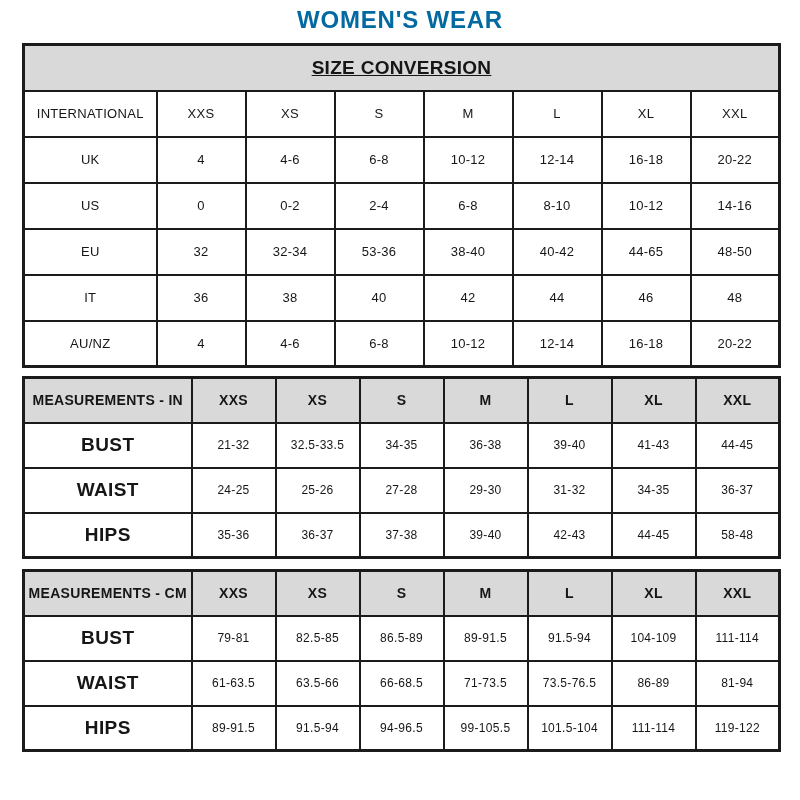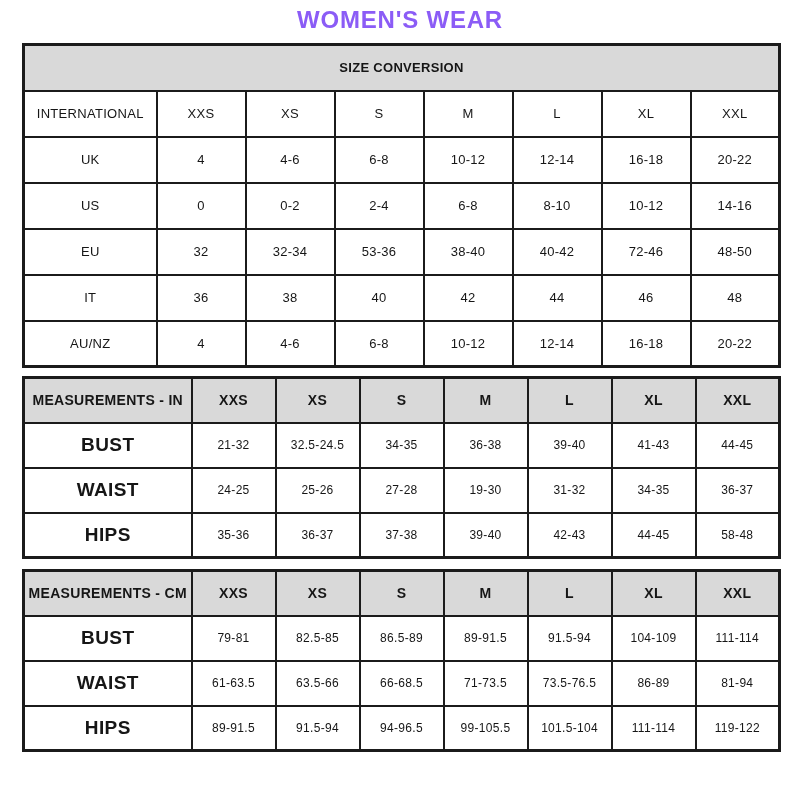--- a/index.html
+++ b/index.html
@@ -13,21 +13,21 @@
   }
   .page { padding: 6px 22px 0 22px; }
 
   .title {
     margin: 0 0 9px 0;
     text-align: center;
     font-size: 24px;
     font-weight: 700;
     letter-spacing: 0.8px;
     line-height: 28px;
-    color: #8b5cf6;
+    color: #0369a1;
   }
 
   table.tbl {
     width: 756px;
     border-collapse: collapse;
     table-layout: fixed;
     border: 3px solid #1b1b1b;
   }
   .tbl td {
     border: 2px solid #1b1b1b;
@@ -37,21 +37,21 @@
     letter-spacing: 0.3px;
     overflow: hidden;
     white-space: nowrap;
   }
   .gray { background: #d9d9d9; }
 
   
   .t1 { margin-bottom: 8px; }
   .t1 tr { height: 46px; }
   .t1 td { font-size: 13px; font-weight: 400; }
-  .t1 td.span-header { font-size: 13px; font-weight: 700; }
+  .t1 td.span-header { font-size: 19px; font-weight: 700; text-decoration: underline; }
   .t1 col.c-label { width: 133px; }
   .t1 col.c-size  { width: 89px; }
 
   
   .t2 { margin-bottom: 10px; padding-left: 40px; }
   .t2 tr, .t3 tr { height: 45px; }
   .t2 td, .t3 td { font-size: 12px; font-weight: 400; }
   .t2 td.col-header, .t3 td.col-header { font-size: 14px; font-weight: 700; }
   .t2 td.row-label, .t3 td.row-label { font-size: 19px; font-weight: 700; letter-spacing: 0.4px; }
   .t2 col.c-label, .t3 col.c-label { width: 168px; }
@@ -111,21 +111,21 @@
           <td class="cell-value">10-12</td>
           <td class="cell-value">14-16</td>
         </tr>
         <tr>
           <td class="row-label">EU</td>
           <td class="cell-value">32</td>
           <td class="cell-value">32-34</td>
           <td class="cell-value">53-36</td>
           <td class="cell-value">38-40</td>
           <td class="cell-value">40-42</td>
-          <td class="cell-value">72-46</td>
+          <td class="cell-value">44-65</td>
           <td class="cell-value">48-50</td>
         </tr>
         <tr>
           <td class="row-label">IT</td>
           <td class="cell-value">36</td>
           <td class="cell-value">38</td>
           <td class="cell-value">40</td>
           <td class="cell-value">42</td>
           <td class="cell-value">44</td>
           <td class="cell-value">46</td>
@@ -164,33 +164,33 @@
         <td class="gray col-header">M</td>
         <td class="gray col-header">L</td>
         <td class="gray col-header">XL</td>
         <td class="gray col-header">XXL</td>
       </tr>
     </thead>
     <tbody>
         <tr>
           <td class="row-label">BUST</td>
           <td class="cell-value">21-32</td>
-          <td class="cell-value">32.5-24.5</td>
+          <td class="cell-value">32.5-33.5</td>
           <td class="cell-value">34-35</td>
           <td class="cell-value">36-38</td>
           <td class="cell-value">39-40</td>
           <td class="cell-value">41-43</td>
           <td class="cell-value">44-45</td>
         </tr>
         <tr>
           <td class="row-label">WAIST</td>
           <td class="cell-value">24-25</td>
           <td class="cell-value">25-26</td>
           <td class="cell-value">27-28</td>
-          <td class="cell-value">19-30</td>
+          <td class="cell-value">29-30</td>
           <td class="cell-value">31-32</td>
           <td class="cell-value">34-35</td>
           <td class="cell-value">36-37</td>
         </tr>
         <tr>
           <td class="row-label">HIPS</td>
           <td class="cell-value">35-36</td>
           <td class="cell-value">36-37</td>
           <td class="cell-value">37-38</td>
           <td class="cell-value">39-40</td>

